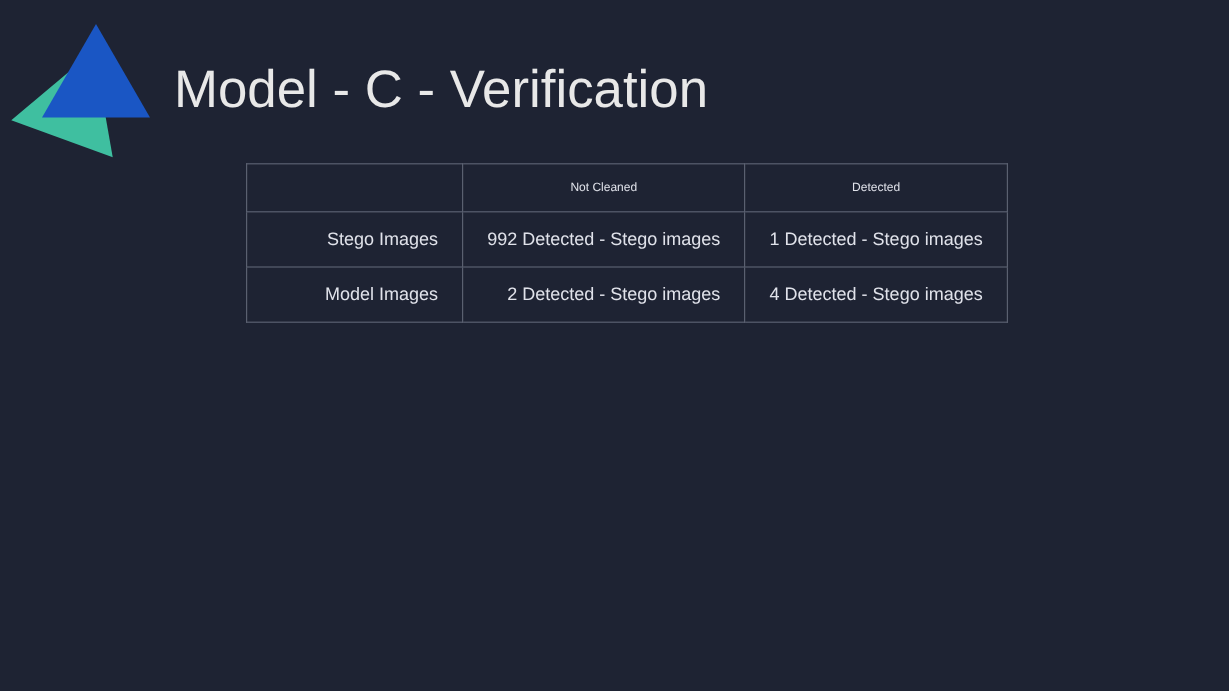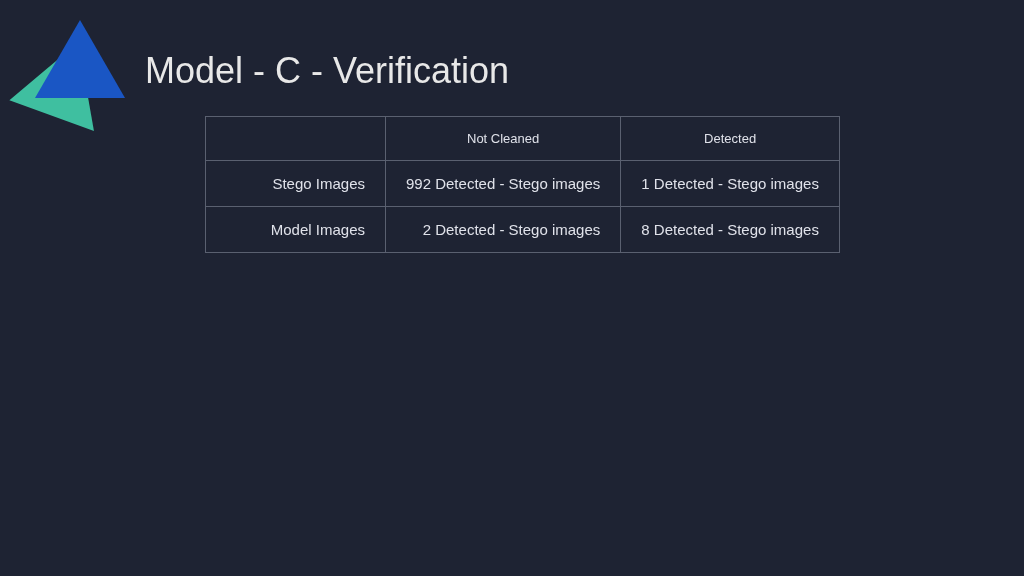--- a/index.html
+++ b/index.html
@@ -51,24 +51,24 @@
 
     .main-content {
       position: absolute;
       top: 30px;
       left: 145px;
       right: 40px;
       bottom: 40px;
     }
 
     .page-title {
-      font-size: 36px;
+      font-size: 44px;
       font-weight: 300;
       color: #e8e8e8;
-      margin-bottom: 24px;
+      margin-bottom: 36px;
       margin-top: 20px;
     }
 
     .description {
       font-size: 15px;
       color: #c8ccd8;
       line-height: 1.6;
       margin-bottom: 35px;
       max-width: 750px;
     }
@@ -96,21 +96,21 @@
       font-weight: 400;
       background-color: transparent;
     }
 
     td {
       background-color: transparent;
       text-align: right;
     }
 
     .header-row th {
-      font-size: 13px;
+      font-size: 10px;
       font-weight: 400;
     }
 
     .empty-cell {
       background-color: transparent;
     }
   </style>
 </head>
 <body>
 
@@ -134,18 +134,18 @@
       </thead>
       <tbody>
         <tr>
           <td>Stego Images</td>
           <td>992 Detected - Stego images</td>
           <td>1 Detected - Stego images</td>
         </tr>
         <tr>
           <td>Model Images</td>
           <td>2 Detected - Stego images</td>
-          <td>8 Detected - Stego images</td>
+          <td>4 Detected - Stego images</td>
         </tr>
       </tbody>
     </table>
   </div>
 </div>
 
 </body></html>

